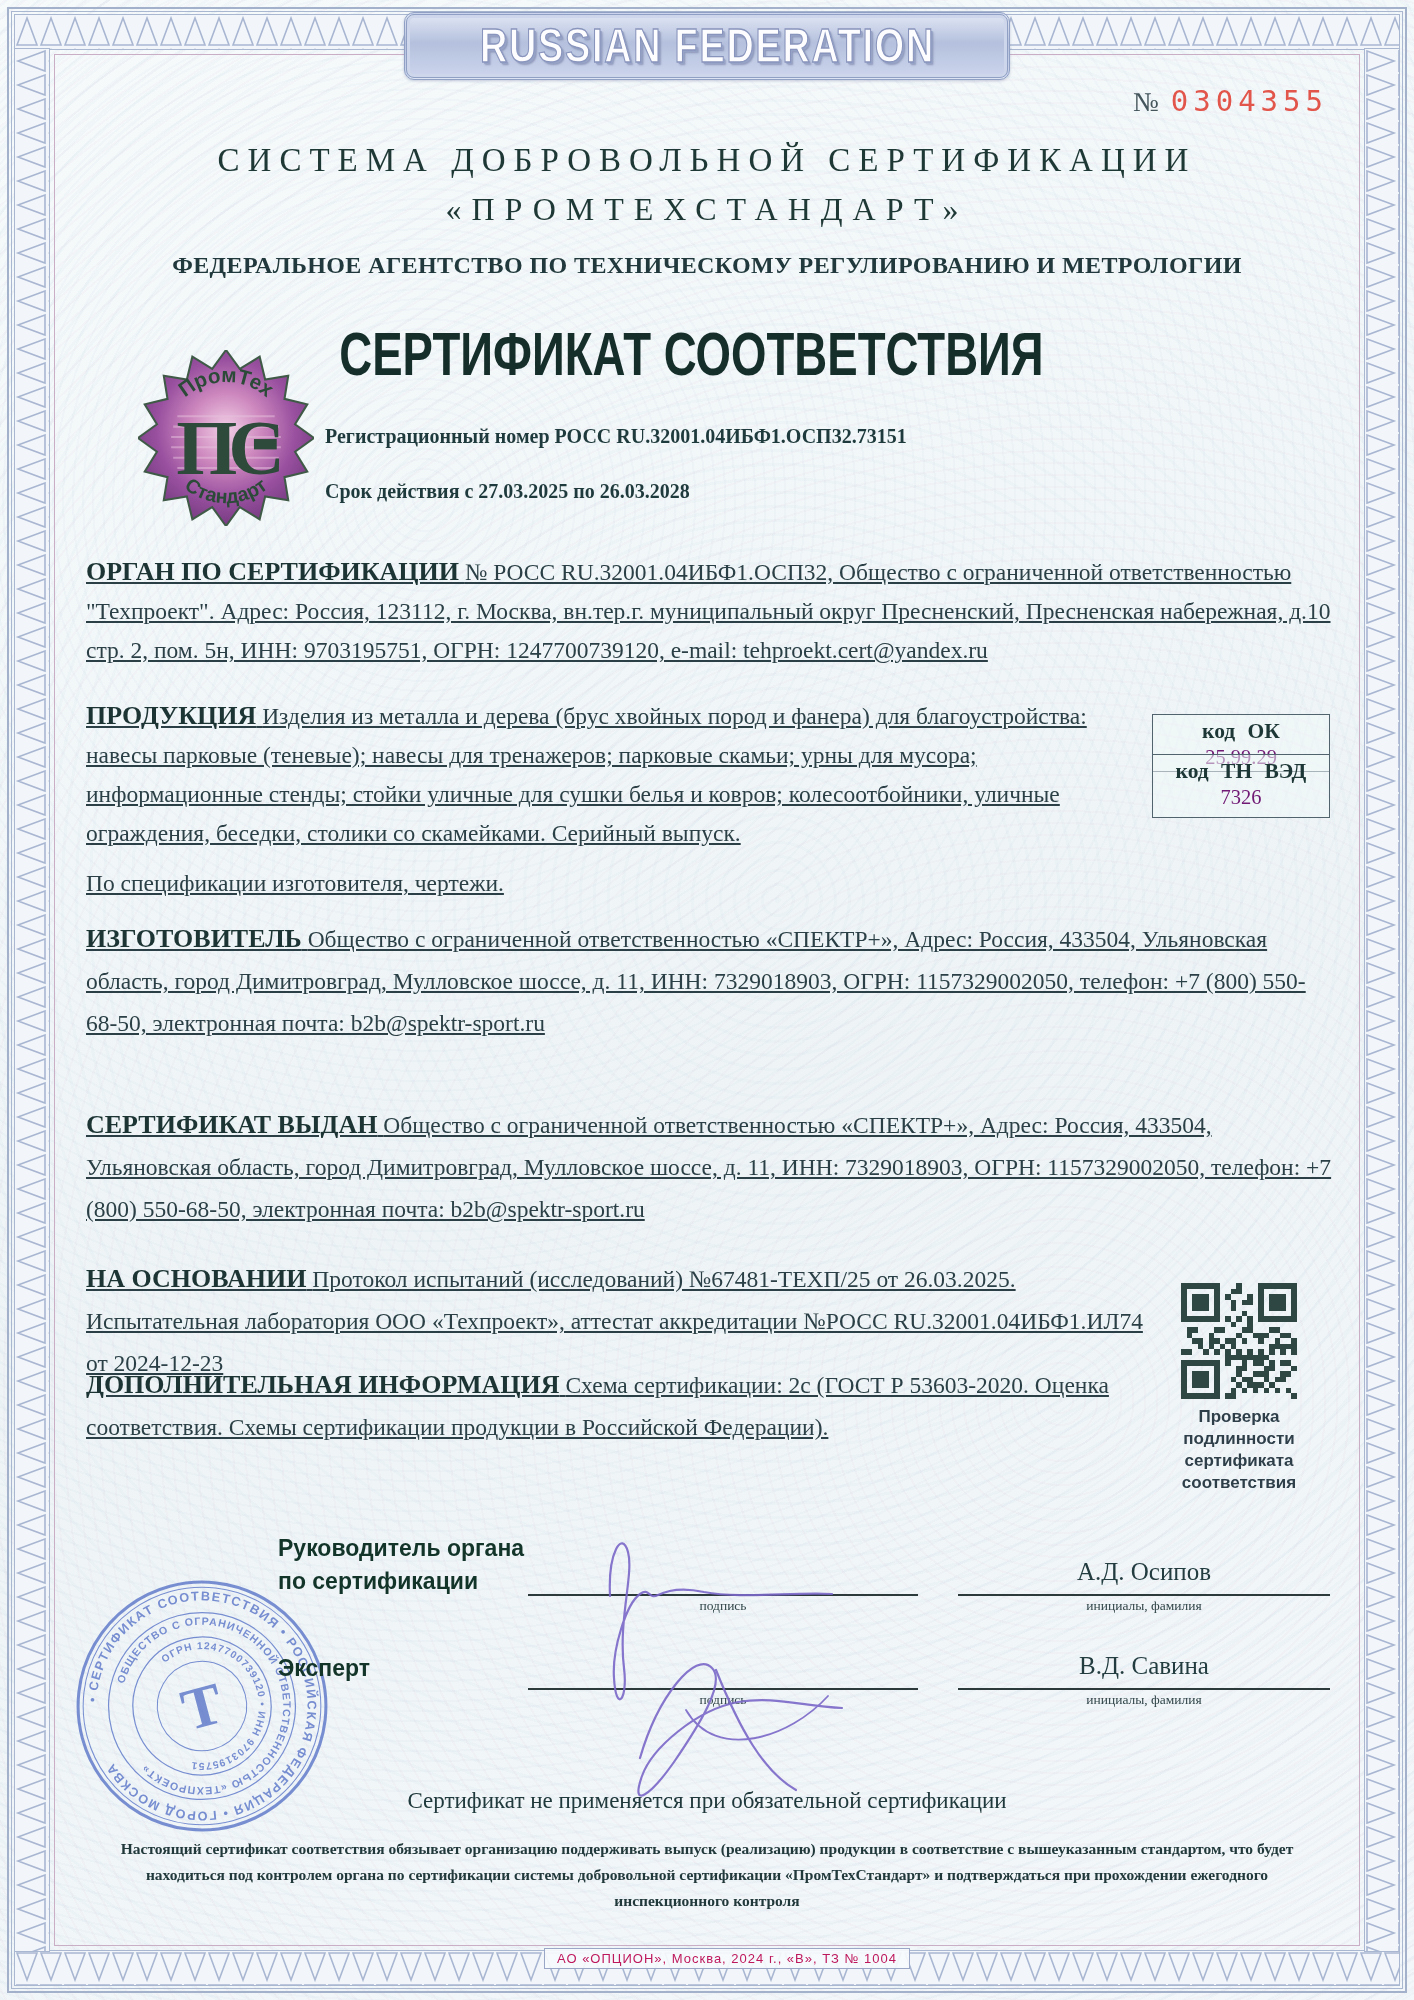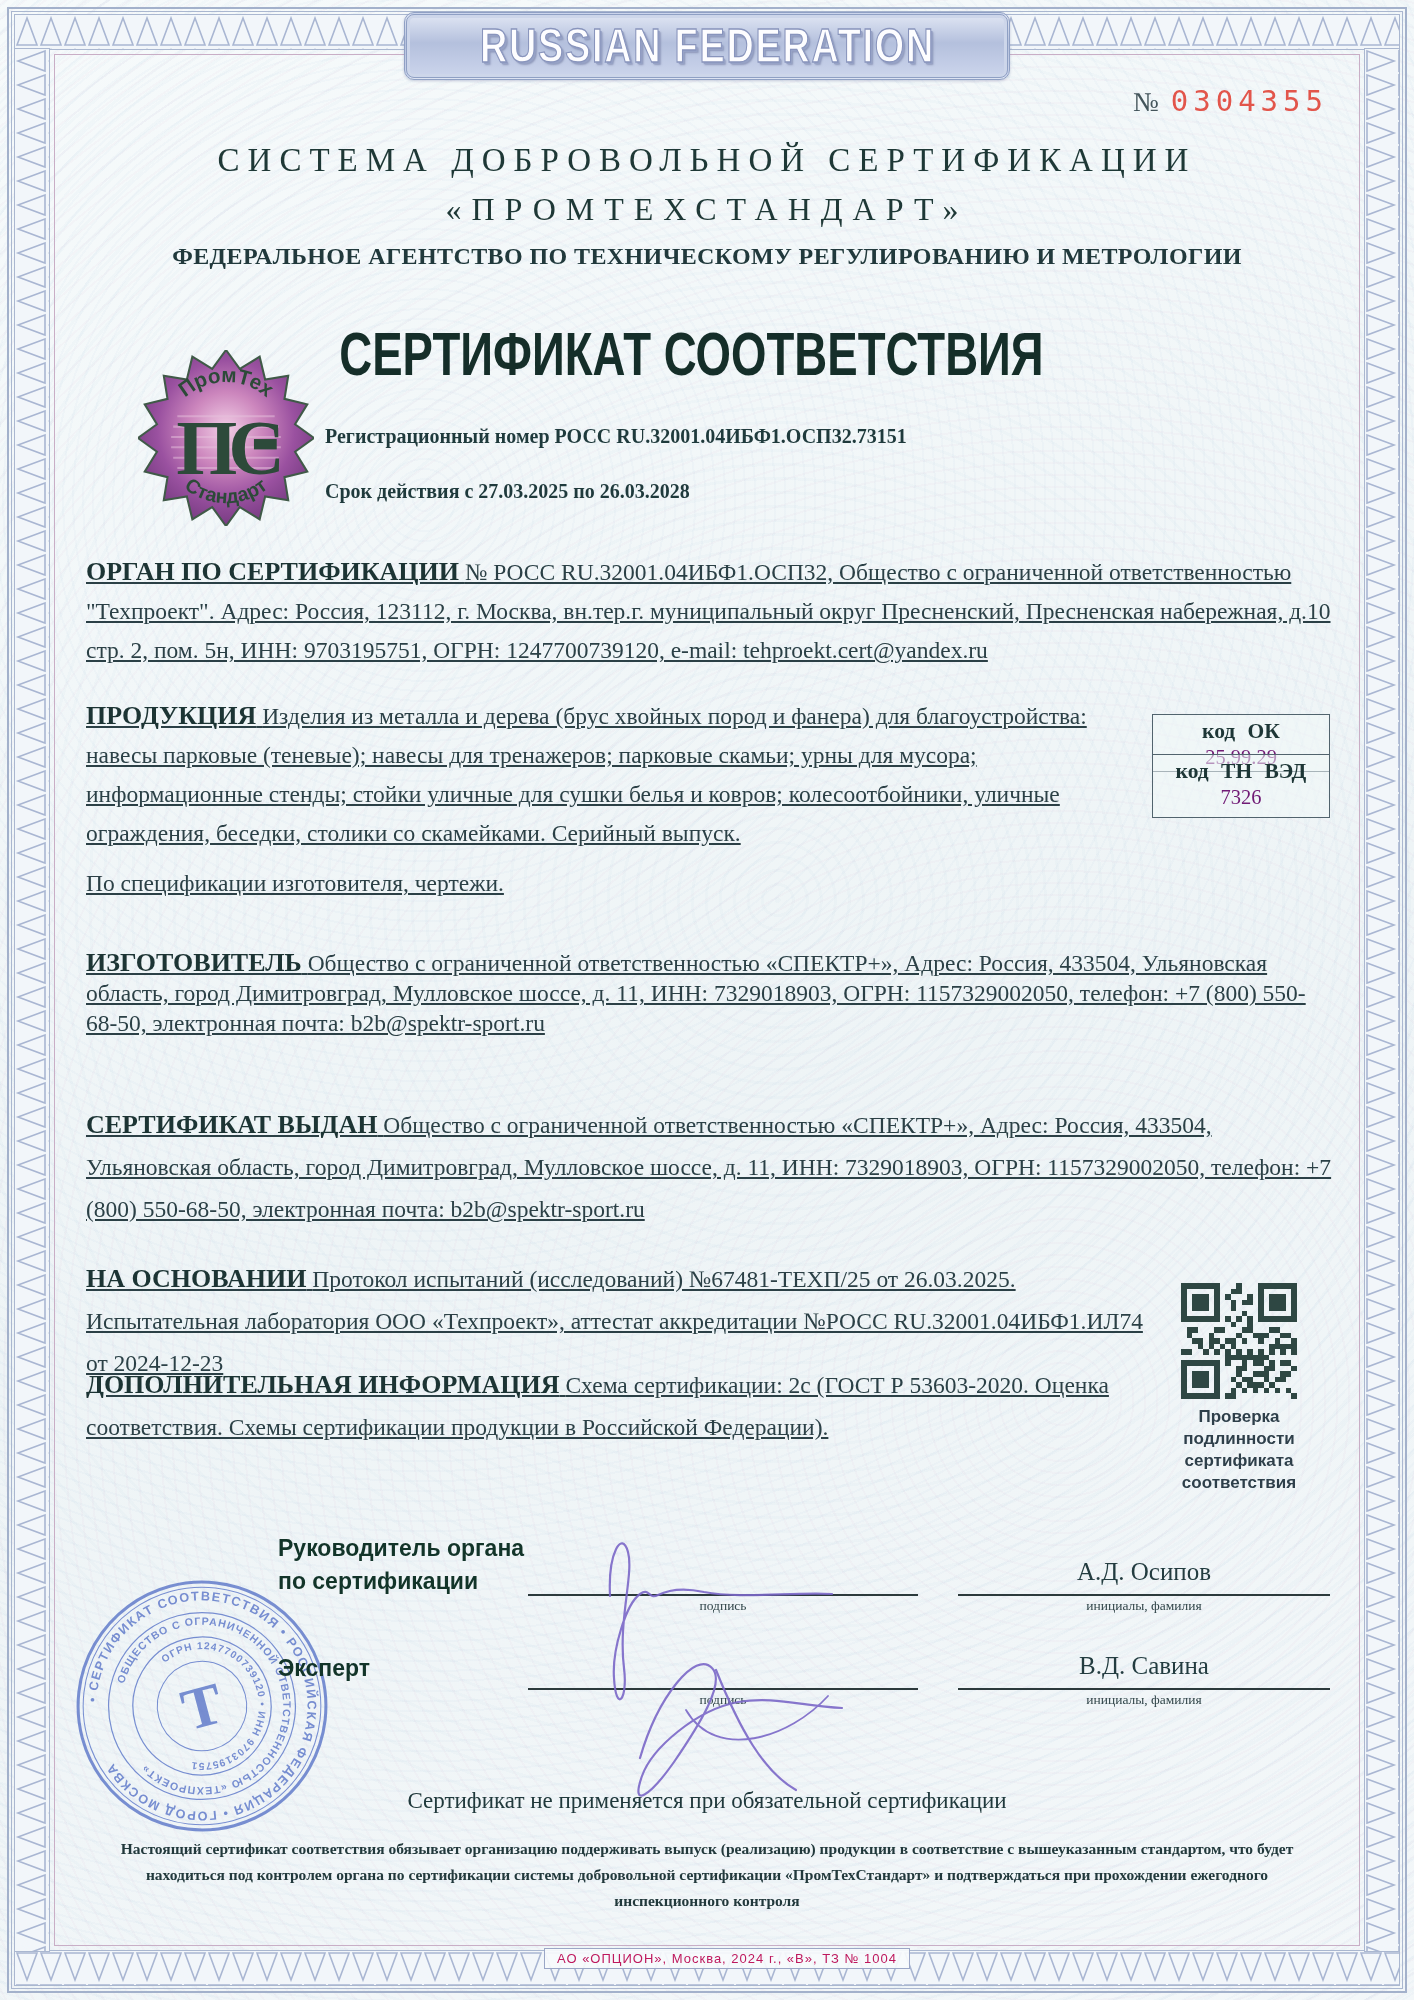--- a/index.html
+++ b/index.html
@@ -39,21 +39,21 @@
   }
   
   .cert-no{position:absolute;top:84px;right:86px;display:flex;align-items:baseline;gap:12px;z-index:4;}
   .cert-no .pre{font-size:27px;color:#44555b;}
   .cert-no .val{font-family:"DejaVu Sans Mono",monospace;font-size:29px;letter-spacing:5px;color:#e2554b;}
   
   .hdr{position:absolute;top:142px;left:70px;right:70px;text-align:center;color:#1e3836;z-index:4;}
   .hdr .l1{font-size:33px;letter-spacing:8px;}
   .hdr .l2{font-size:32px;letter-spacing:10px;margin-top:12px;}
   .hdr .l3{font-size:19.5px;font-weight:bold;margin-top:16px;letter-spacing:.2px;color:#21393c;}
-  .hdr .l4{font-size:24px;font-weight:bold;margin-top:15px;letter-spacing:.4px;color:#21393c;}
+  .hdr .l4{font-size:24px;font-weight:bold;margin-top:24px;letter-spacing:.4px;color:#21393c;}
   .title{
     position:absolute;top:320px;left:0;width:100%;padding-right:32px;box-sizing:border-box;
     text-align:center;z-index:4;
   }
   .title span{
     display:inline-block;font-family:"Liberation Sans",sans-serif;font-weight:bold;font-size:60px;
     color:#152e29;letter-spacing:0;transform:scaleX(.76) scaleY(1.02);white-space:nowrap;
   }
   .reg{position:absolute;left:325px;top:425px;font-weight:bold;font-size:20px;color:#1f3a3c;z-index:4;}
   .reg .validity{margin-top:32px;}
@@ -210,21 +210,21 @@
 </div>
 <div class="codebox" style="top:754px;height:64px;">
   <div class="cl">код ТН ВЭД</div>
   <div class="cv">7326</div>
 </div>
 
 <div class="para" style="top:864px;width:1248px;">
   <span>По спецификации изготовителя, чертежи.</span>
 </div>
 
-<div class="para" style="top:948px;width:1248px;line-height:30px;">
+<div class="para" style="top:918px;width:1248px;line-height:42px;">
   <span class="lbl">ИЗГОТОВИТЕЛЬ</span>
   <span>Общество с ограниченной ответственностью «СПЕКТР+», Адрес: Россия, 433504, Ульяновская область, город Димитровград, Мулловское шоссе, д. 11, ИНН: 7329018903, ОГРН: 1157329002050, телефон: +7 (800) 550-68-50, электронная почта: b2b@spektr-sport.ru</span>
 </div>
 
 <div class="para" style="top:1104px;width:1248px;line-height:42px;">
   <span class="lbl">СЕРТИФИКАТ ВЫДАН</span>
   <span>Общество с ограниченной ответственностью «СПЕКТР+», Адрес: Россия, 433504, Ульяновская область, город Димитровград, Мулловское шоссе, д. 11, ИНН: 7329018903, ОГРН: 1157329002050, телефон: +7 (800) 550-68-50, электронная почта: b2b@spektr-sport.ru</span>
 </div>
 
 <div class="para" style="top:1258px;width:1060px;line-height:42px;">

